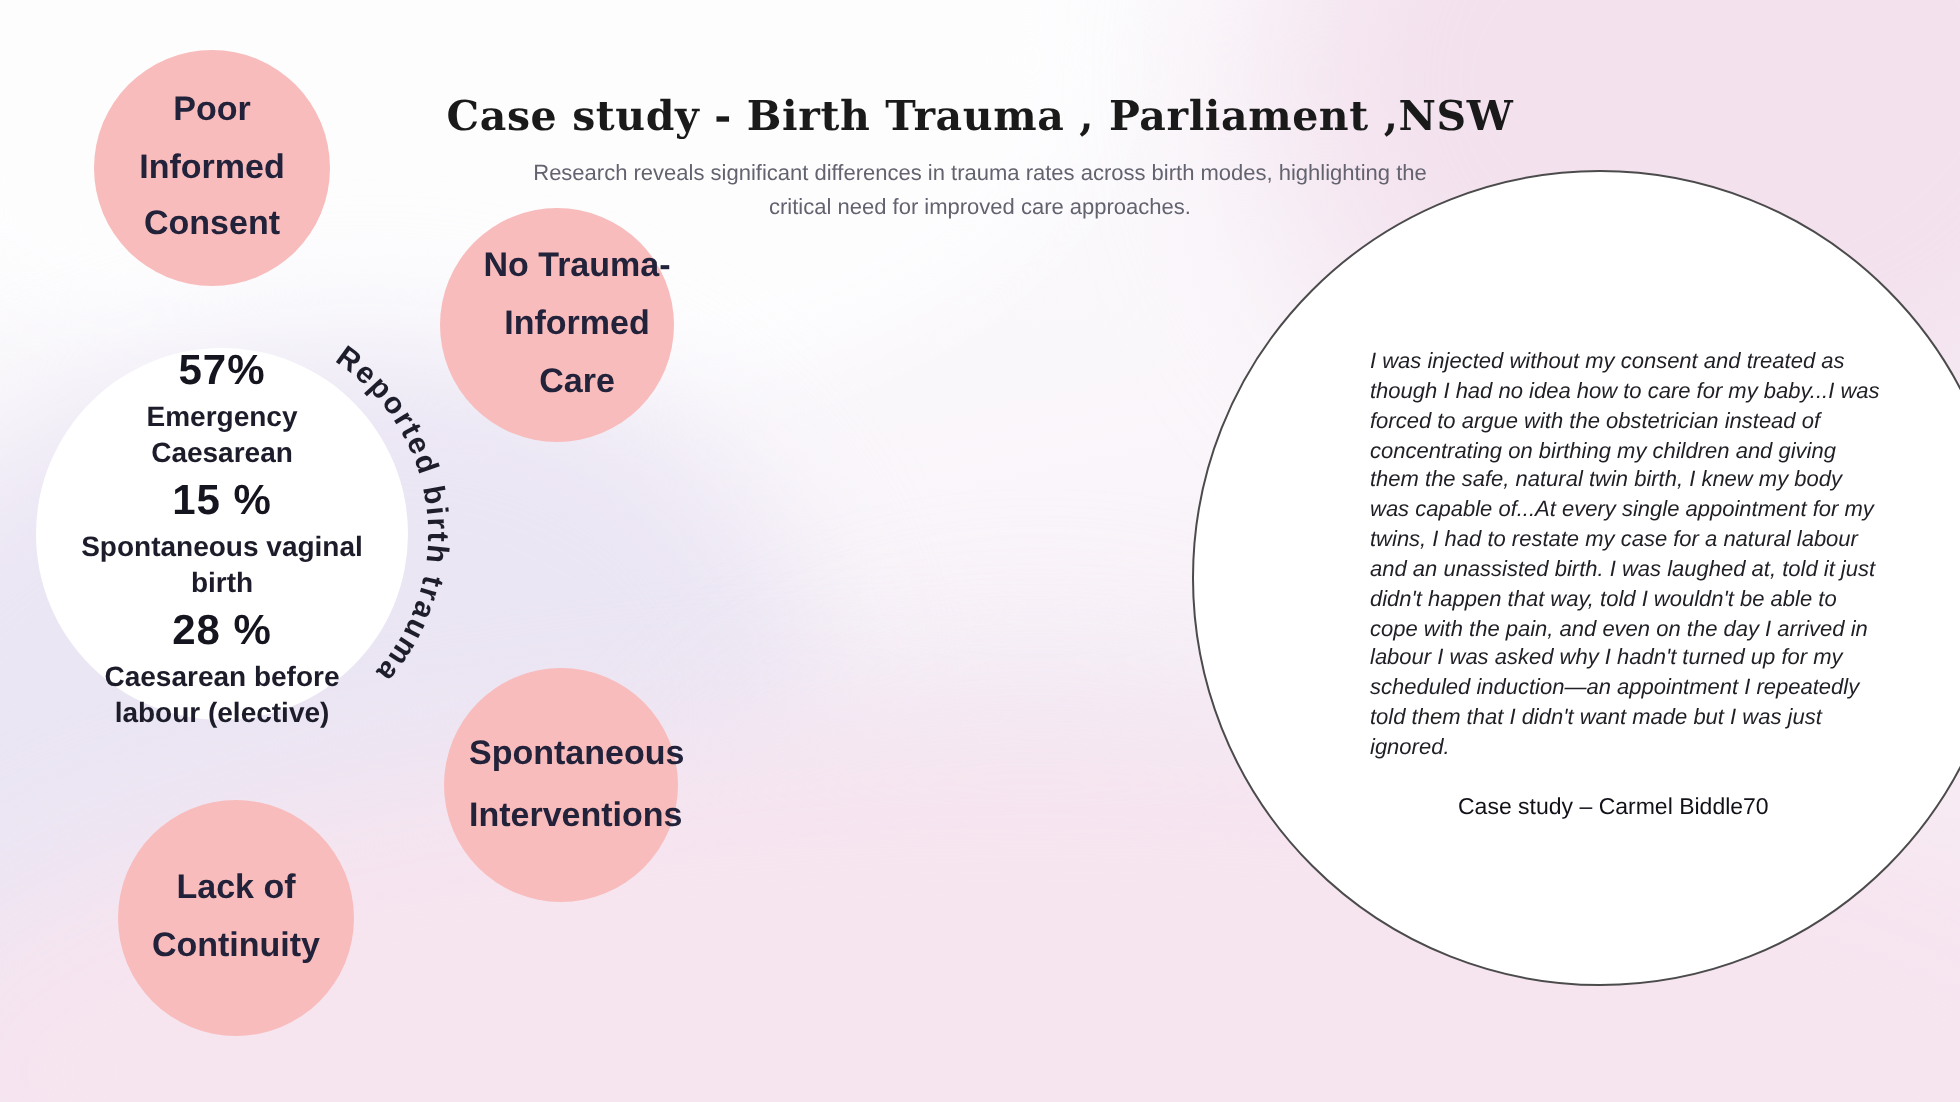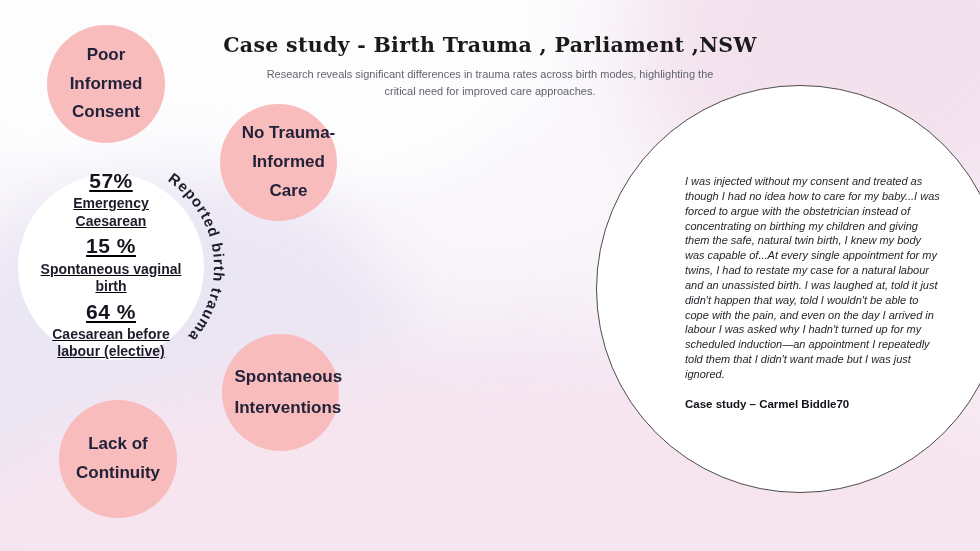--- a/index.html
+++ b/index.html
@@ -10,21 +10,21 @@
     background:linear-gradient(168deg,#fdfdfe 0%,#faf7fb 40%,#f8eef5 72%,#f6e7f1 100%);
     font-family:"Liberation Sans","DejaVu Sans",sans-serif;
   }
   .blob{position:absolute;border-radius:50%;pointer-events:none;}
   .blob-white-top{left:-70px;top:-140px;width:620px;height:340px;background:#fdfdfe;filter:blur(26px);}
   .blob-lavender{left:-140px;top:180px;width:560px;height:430px;background:#ebe6f4;filter:blur(34px);transform:rotate(-18deg);}
   .blob-lavender2{left:330px;top:330px;width:380px;height:280px;background:#eee9f6;opacity:.75;filter:blur(40px);}
   .blob-pink-tr{right:-120px;top:-160px;width:470px;height:400px;background:#f3e2ee;filter:blur(42px);}
   .blob-pink-bottom{left:-60px;bottom:-160px;width:1150px;height:350px;background:#f6e4ef;filter:blur(36px);}
 
-  .header{position:absolute;left:0;right:0;top:33px;text-align:center;}
+  .header{position:absolute;left:0;right:0;top:46px;text-align:center;}
   .title{
     font-family:"DejaVu Serif","Liberation Serif",serif;
     font-weight:bold;font-size:20.5px;letter-spacing:.3px;color:#1a1a1a;margin:0;
   }
   .subtitle{
     margin:9px auto 0;width:470px;font-size:11px;line-height:1.55;color:#63636f;
   }
 
   .factor{
     position:absolute;border-radius:50%;background:#f8bcbc;
@@ -37,40 +37,39 @@
   .f-notrauma span{width:118px;padding-left:20px;}
   .f-limited{left:358px;top:217px;width:118px;height:118px;}
   .f-limited span{width:112px;line-height:2.15;}
   .f-unnecessary{left:222px;top:334px;width:117px;height:117px;}
   .f-unnecessary span{width:92px;line-height:1.8;}
   .f-lack{left:59px;top:400px;width:118px;height:118px;}
   .f-lack span{width:124px;}
 
   .stats-circle{
     position:absolute;left:18px;top:174px;width:186px;height:186px;border-radius:50%;
-    background:#ffffff;display:flex;flex-direction:column;align-items:center;justify-content:center;
+    background:#ffffff;display:flex;flex-direction:column;align-items:center;justify-content:flex-start;
     text-align:center;
-    text-decoration:underline;
   }
   .stat-value{font-size:21px;font-weight:bold;color:#15151f;line-height:1.15;letter-spacing:.5px;}
   .stat-label{font-size:14px;font-weight:bold;color:#1c1c2a;line-height:1.25;margin:2px 0 4px;width:150px;}
 
   .curved-svg{position:absolute;left:-39px;top:117px;width:300px;height:300px;overflow:visible;pointer-events:none;}
   .curved-svg text{font-family:"Liberation Sans","DejaVu Sans",sans-serif;font-size:15px;font-weight:bold;fill:#1d1d2b;letter-spacing:1px;}
 
   .quote-circle{
     position:absolute;left:596px;top:85px;width:408px;height:408px;border-radius:50%;
     background:#ffffff;border:1px solid #4b4b4b;box-sizing:border-box;
   }
   .quote-text{
     position:absolute;left:88px;top:88px;width:256px;
     font-size:11px;font-style:italic;color:#1f1f26;line-height:1.35;
   }
   .quote-attrib{
-    margin-top:15px;font-style:normal;font-weight:bold;font-size:11.5px;color:#111118;
+    margin-top:15px;font-style:normal;font-weight:normal;font-size:11.5px;color:#111118;margin-left:44px;
   }
 </style>
 </head>
 <body>
 
 <div class="canvas">
 
   <div class="blob blob-white-top"></div>
   <div class="blob blob-lavender"></div>
   <div class="blob blob-lavender2"></div>
@@ -93,21 +92,21 @@
   </div>
   <div class="factor f-lack">
     <span>Lack of Continuity</span>
   </div>
 
   <div class="stats-circle">
     <div class="stat-value">57%</div>
     <div class="stat-label">Emergency Caesarean</div>
     <div class="stat-value">15 %</div>
     <div class="stat-label">Spontaneous vaginal birth</div>
-    <div class="stat-value">64 %</div>
+    <div class="stat-value">28 %</div>
     <div class="stat-label">Caesarean before labour (elective)</div>
   </div>
 
   <svg class="curved-svg" viewBox="0 0 300 300">
     <defs>
       <path id="statsArc" d="M 206.1 63.6 A 103 103 0 0 1 204.6 237.4" fill="none"></path>
     </defs>
     <text>
       <textPath href="#statsArc" startOffset="0">Reported birth trauma</textPath>
     </text>

